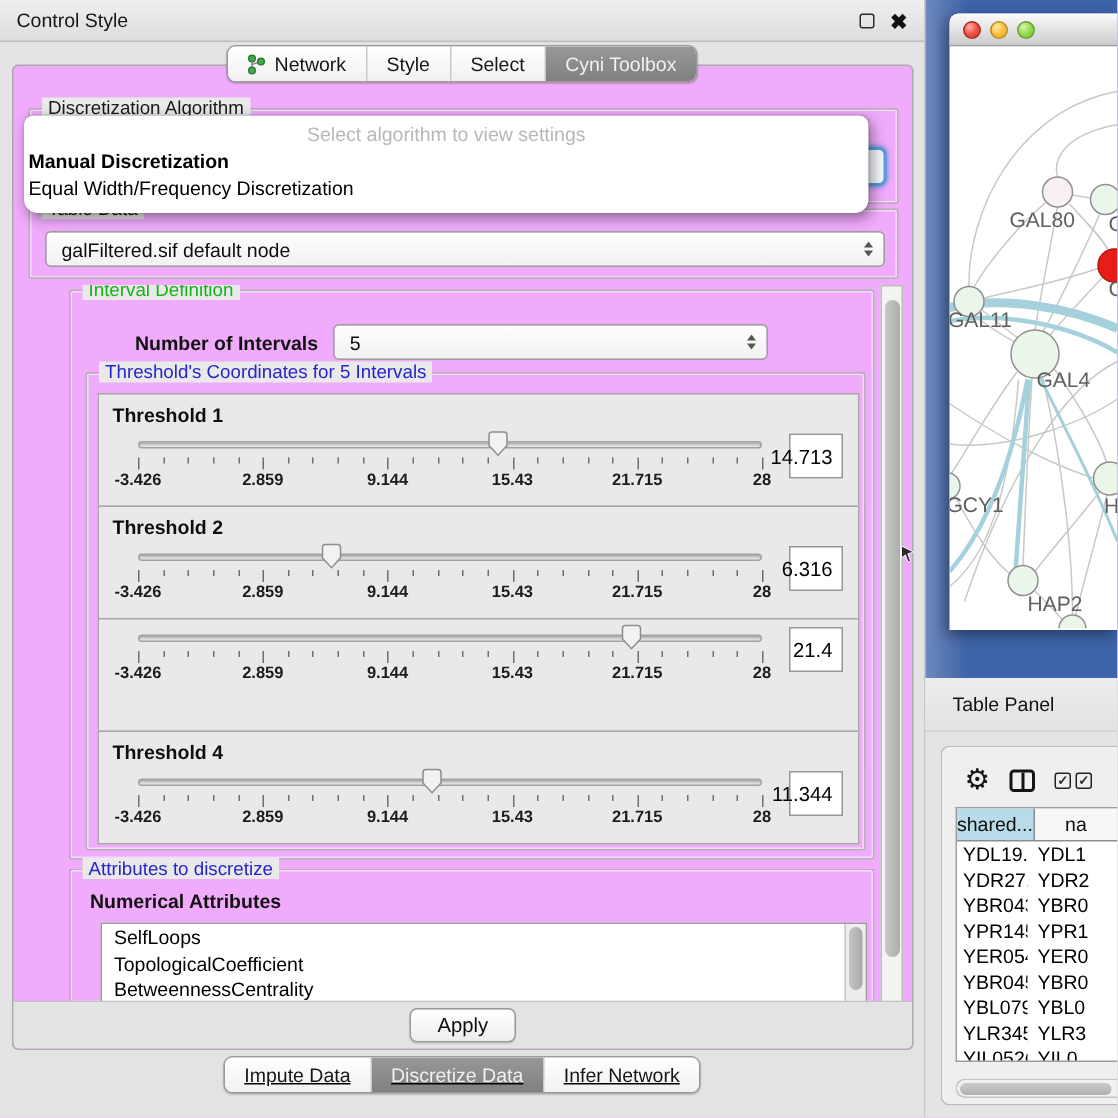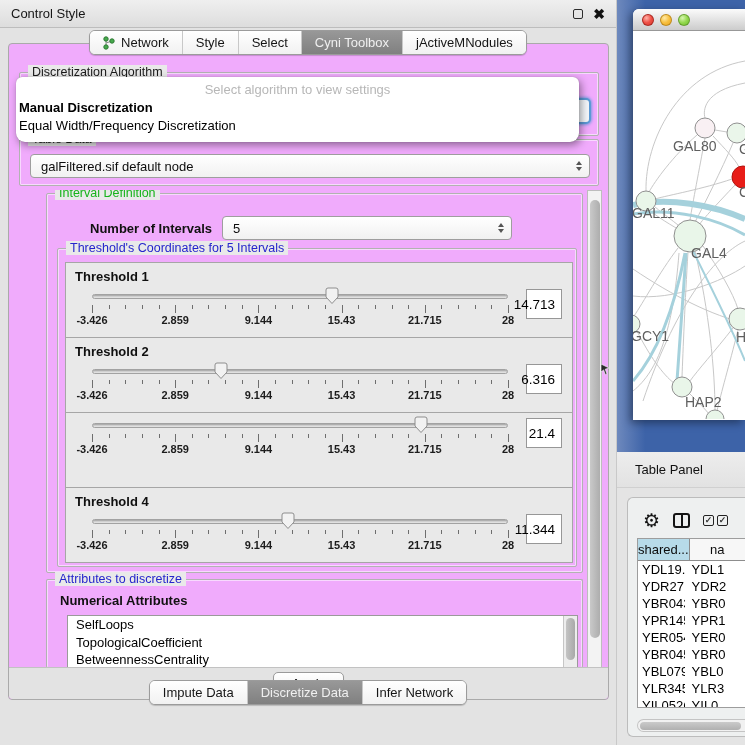--- a/index.html
+++ b/index.html
@@ -143,23 +143,20 @@
           <span>Network</span>
         </div>
         <div class="seg-item">
           <span>Style</span>
         </div>
         <div class="seg-item">
           <span>Select</span>
         </div>
         <div class="seg-item selected">
           <span>Cyni Toolbox</span>
-        </div>
-        <div class="seg-item">
-          <span>jActiveMNodules</span>
         </div>
       </div>
   </div>
 
   <div class="cp-main">
 
     <div class="grp algo-grp">
       <span class="grp-title">Discretization Algorithm</span>
     </div>
     <div class="algo-combo-frag"></div>
@@ -417,21 +414,21 @@
       <div class="vscroll">
           <div class="thumb"></div>
         </div>
     </div>
 
     <div class="apply-strip">
       <button class="btn">Apply</button>
     </div>
   </div>
 
-  <div class="seg-row" style="top:680px;">
+  <div class="seg-row" style="top:704px;text-decoration:underline;">
     <div class="seg" id="bottom-tabs">
         <div class="seg-item">
           <span>Impute Data</span>
         </div>
         <div class="seg-item selected">
           <span>Discretize Data</span>
         </div>
         <div class="seg-item">
           <span>Infer Network</span>
         </div>

